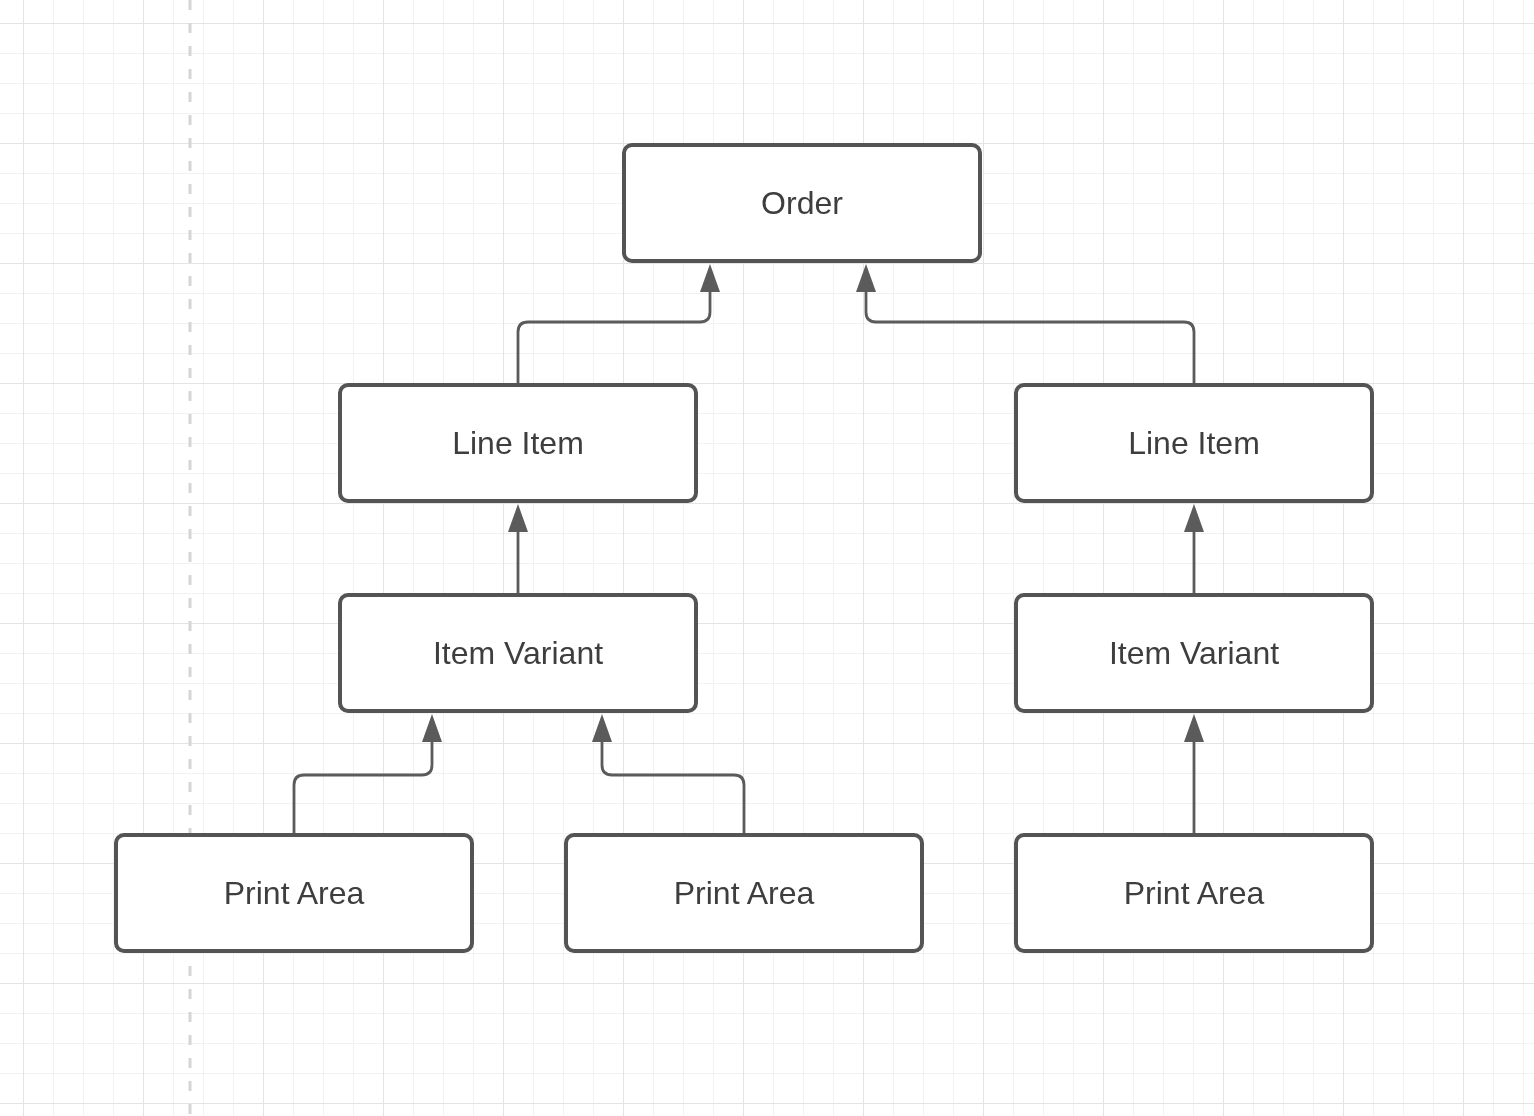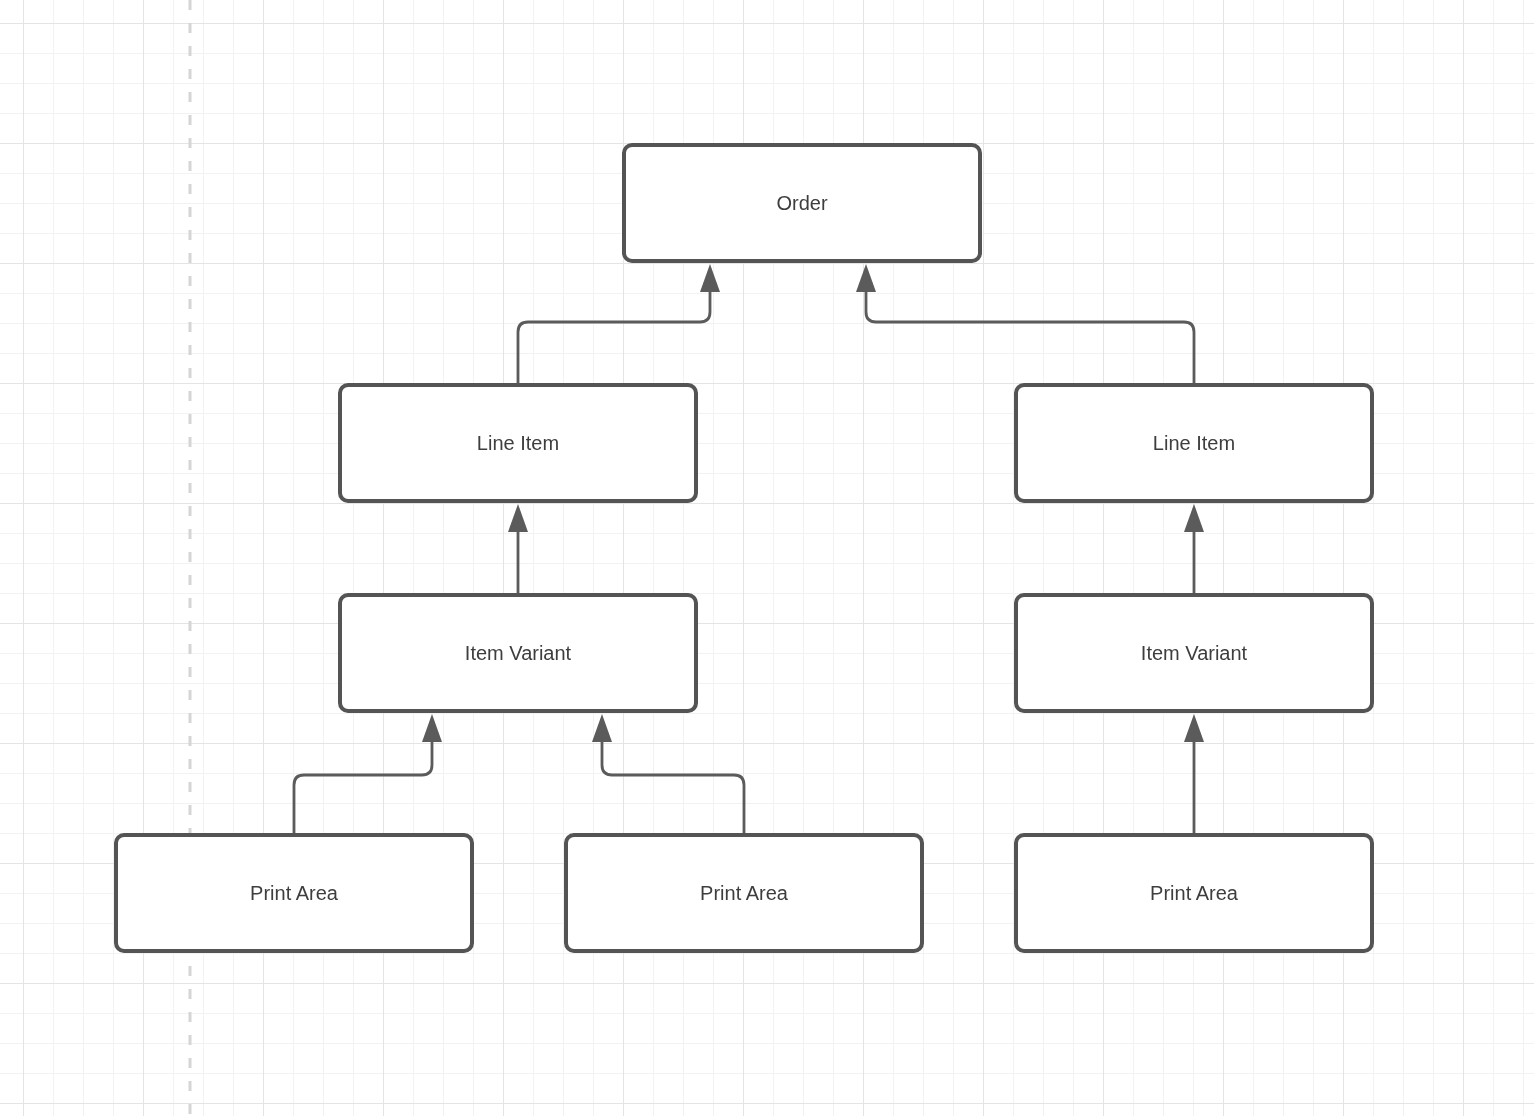--- a/index.html
+++ b/index.html
@@ -52,21 +52,21 @@
     width: 360px;
     height: 120px;
     background: #ffffff;
     border: 4px solid #545454;
     border-radius: 10px;
     display: flex;
     align-items: center;
     justify-content: center;
   }
   .node-label {
-    font-size: 20px;
+    font-size: 32px;
     color: #3e3e3e;
     white-space: nowrap;
   }
 </style>
 </head>
 <body>
 
 <div class="stage">
 
   <svg class="connector-layer" viewBox="0 0 1534 1116" xmlns="http://www.w3.org/2000/svg">

